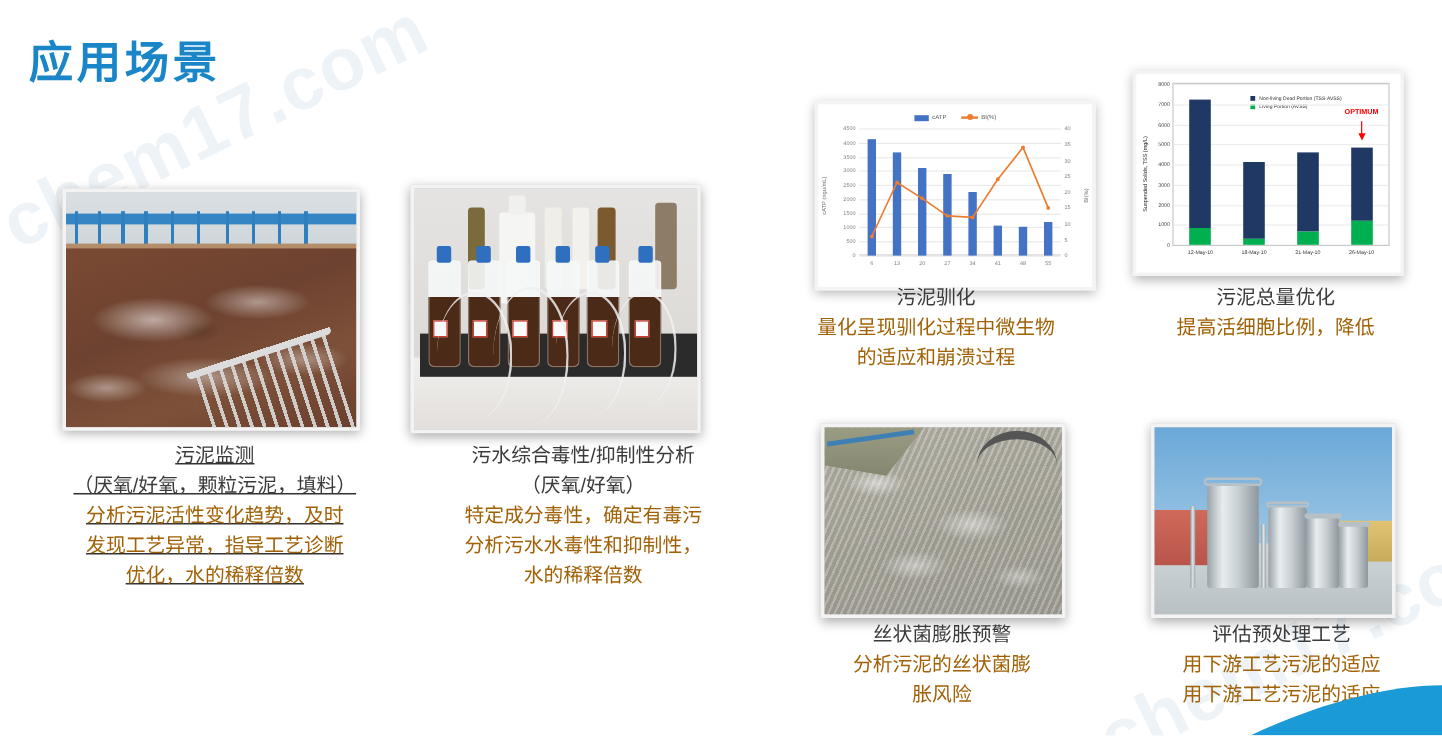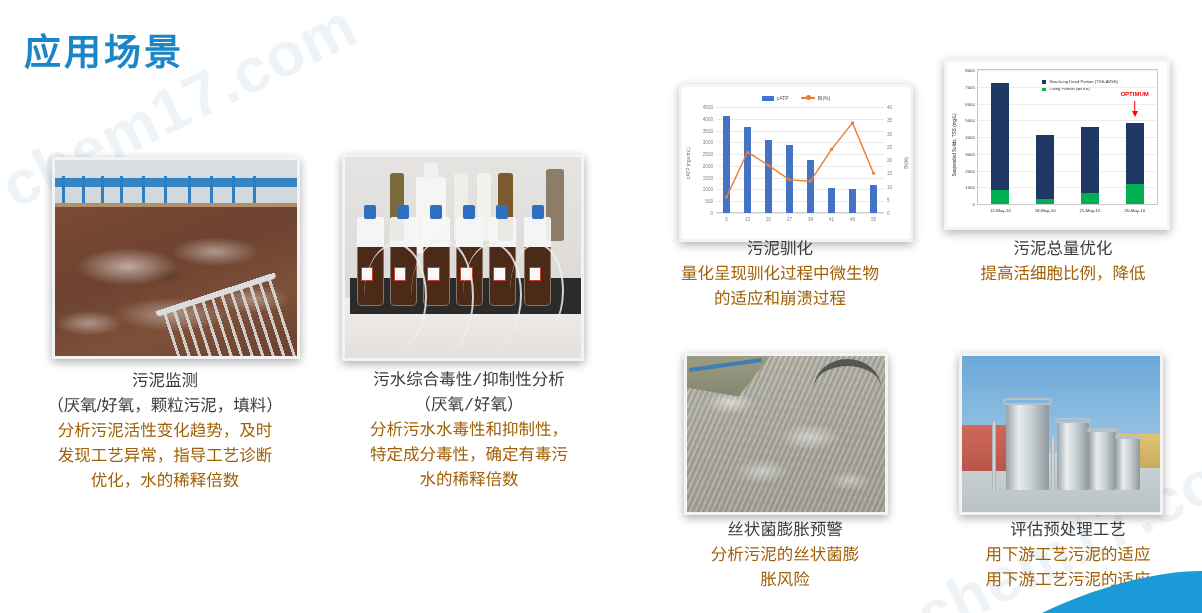--- a/index.html
+++ b/index.html
@@ -395,33 +395,33 @@
     <div class="bldg2"></div>
     <div class="tank" style="left:22%;width:22%;height:56%;"></div>
     <div class="tank" style="left:48%;width:16%;height:44%;"></div>
     <div class="tank" style="left:64%;width:14%;height:38%;"></div>
     <div class="tank" style="left:78%;width:12%;height:34%;"></div>
     <div class="vpipe" style="left:15%;height:44%;"></div>
     <div class="vpipe" style="left:45%;height:34%;"></div>
   </div>
 </div>
 
-<div class="cap" style="left:6px;top:368px;width:318px;">
+<div class="cap" style="left:20px;top:368px;width:318px;text-decoration:underline;">
   <div class="hd">污泥监测</div>
   <div class="hd2">（厌氧/好氧，颗粒污泥，填料）</div>
   <div class="gr">分析污泥活性变化趋势，及时</div>
   <div class="gr">发现工艺异常，指导工艺诊断</div>
   <div class="gr">优化，水的稀释倍数</div>
 </div>
 
-<div class="cap" style="left:311px;top:368px;width:316px;font-family:Liberation Mono, monospace;">
+<div class="cap" style="left:328px;top:368px;width:316px;">
   <div class="hd">污水综合毒性/抑制性分析</div>
   <div class="hd2">（厌氧/好氧）</div>
+  <div class="gr">特定成分毒性，确定有毒污</div>
   <div class="gr">分析污水水毒性和抑制性，</div>
-  <div class="gr">特定成分毒性，确定有毒污</div>
   <div class="gr">水的稀释倍数</div>
 </div>
 
 <div class="cap" style="left:660px;top:517px;width:250px;">
   <div class="hd">丝状菌膨胀预警</div>
   <div class="gr">分析污泥的丝状菌膨</div>
   <div class="gr">胀风险</div>
 </div>
 
 <div class="cap" style="left:940px;top:517px;width:256px;">

